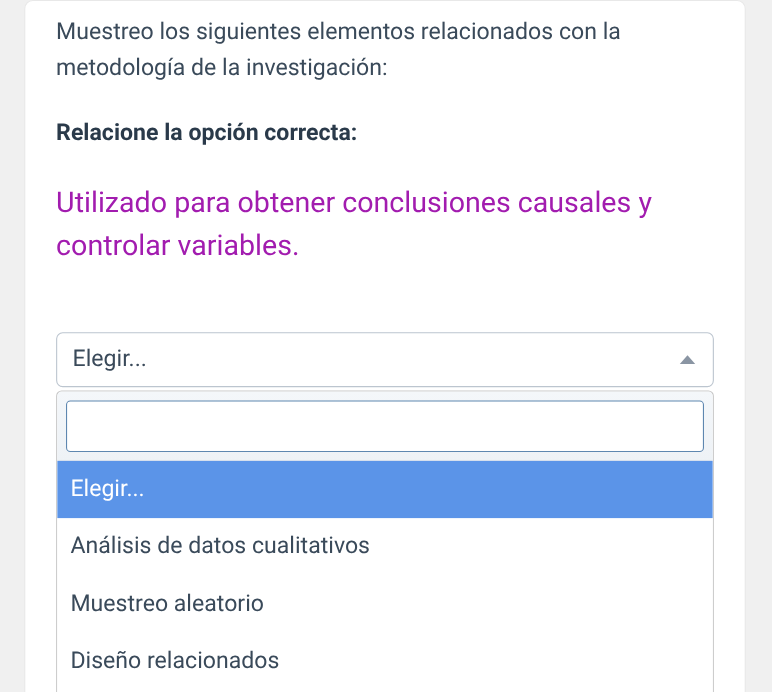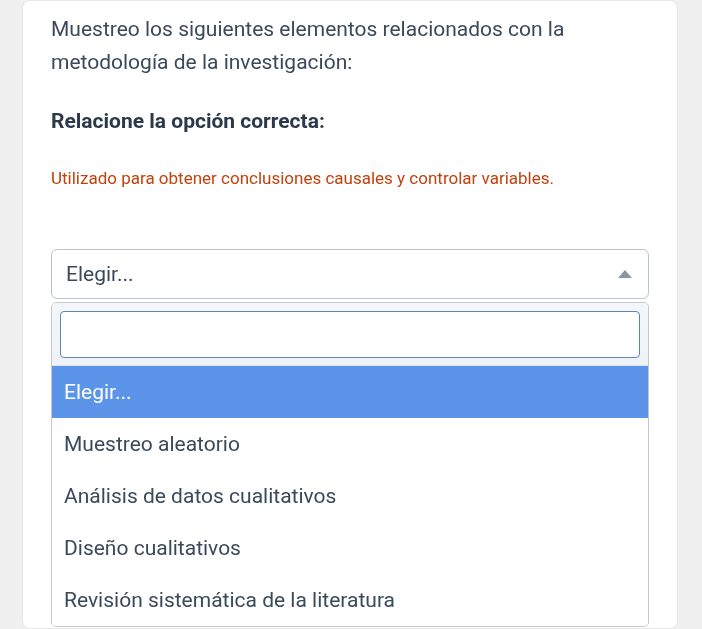--- a/index.html
+++ b/index.html
@@ -27,22 +27,22 @@
       margin-bottom: 28px;
     }
     .question-prompt {
       color: #2a3a4a;
       font-size: 21px;
       font-weight: 700;
       line-height: 1.5;
       margin-bottom: 28px;
     }
     .question-description {
-      color: #c2410c;
-      font-size: 17px;
+      color: #a21caf;
+      font-size: 26px;
       line-height: 1.5;
       margin-bottom: 58px;
     }
     .select-wrapper {
       position: relative;
     }
     .select-display {
       border: 1px solid #bcc5cf;
       border-radius: 6px;
       background: #ffffff;
@@ -111,20 +111,20 @@
       <span class="select-display-text">Elegir...</span>
       <span class="arrow-up"></span>
     </div>
 
     <div class="dropdown">
       <div class="search-wrapper">
         <input type="text" class="search-input" value="" style="">
       </div>
       <div class="options-list">
         <div class="option highlighted">Elegir...</div>
+        <div class="option">Análisis de datos cualitativos</div>
         <div class="option">Muestreo aleatorio</div>
-        <div class="option">Análisis de datos cualitativos</div>
-        <div class="option">Diseño cualitativos</div>
+        <div class="option">Diseño relacionados</div>
         <div class="option">Revisión sistemática de la literatura</div>
       </div>
     </div>
   </div>
 </div>
 
 </body></html>

